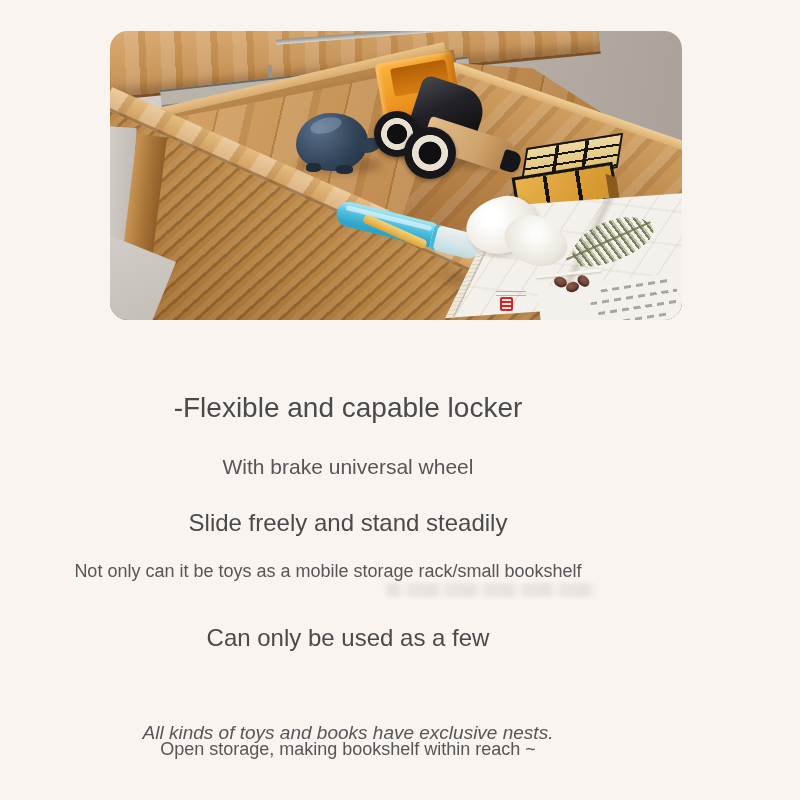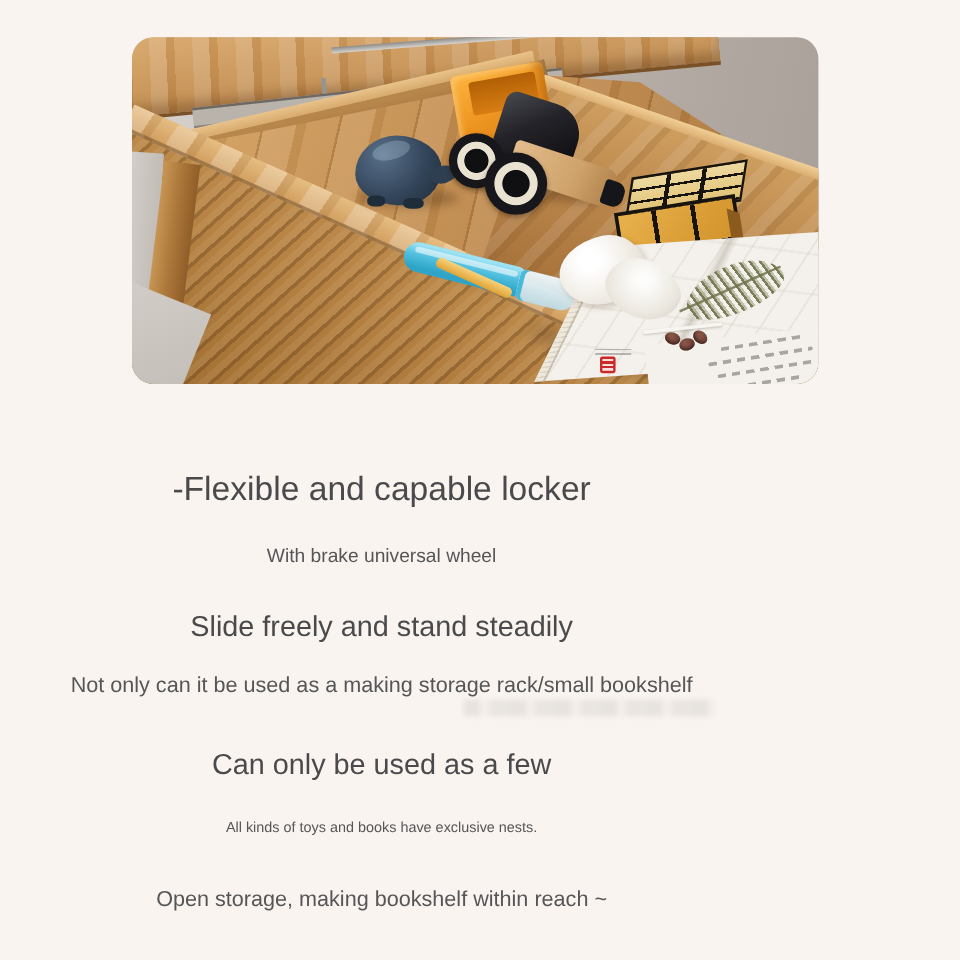--- a/index.html
+++ b/index.html
@@ -2,21 +2,21 @@
 <html style="--page-bg: #f9f4ef; --text-primary: #4a4a4c; --text-secondary: #565658; --wall-gray: #a89f98; --wood-light: #dcab6e; --wood-mid: #c28c4e; --wood-dark: #9c6a38; --whale-navy: #33455a; --truck-orange: #ef9722; --truck-black: #0f0f13; --wheel-cream: #e9e2d1; --cube-gold: #d89a33; --grid-black: #17140f; --pen-blue: #55c2e0; --pencil-yellow: #e0a334; --book-white: #f4f1ec; --feather-olive: #70744e; --bean-brown: #6b3f33; --logo-red: #cb2a27;"><head>
 <meta charset="utf-8">
 <style>
   html,body{margin:0;padding:0;}
   body{
     width:800px;height:800px;
     background:var(--page-bg,#f9f4ef);
     font-family:"Liberation Sans",sans-serif;
     overflow:hidden;
   }
-  .page{position:relative;width:636px;height:800px;}
+  .page{position:relative;width:636px;height:800px;padding-left:20px;}
 
   
   .photo{
     position:absolute;left:110px;top:31px;width:572px;height:289px;
     border-radius:18px;overflow:hidden;
     background:linear-gradient(100deg,#d6d2cd 0%,#c9c3bd 38%,#b3aba4 70%,var(--wall-gray,#a89f98) 100%);
   }
   .photo div{position:absolute;}
 
   .desk-board{
@@ -190,26 +190,26 @@
     border-radius:58% 42% 52% 48%/50% 55% 45% 50%;
     background:radial-gradient(circle at 38% 32%,#ffffff 15%,#f1ede6 55%,#dcd6cc 95%);
     box-shadow:2px 3px 5px rgba(90,60,30,.25);}
   .tissue-b{left:394px;top:186px;width:64px;height:48px;transform:rotate(24deg);
     border-radius:45% 55% 50% 50%/55% 45% 55% 45%;
     background:radial-gradient(circle at 45% 35%,#fdfdfb 10%,#ece8e0 60%,#d6d0c6 95%);}
 
   
   .copy h2,.copy h3,.copy p{position:absolute;margin:0;width:100%;text-align:center;font-weight:400;}
   .headline{top:392px;font-size:28px;color:var(--text-primary,#4a4a4c);}
-  .subline-1{top:455px;font-size:16px;color:var(--text-secondary,#565658);}
+  .subline-1{top:455px;font-size:21px;color:var(--text-secondary,#565658);}
   .feature-title-1{top:509px;font-size:24px;color:var(--text-primary,#4a4a4c);}
   .feature-desc-1{top:561px;left:50%;transform:translateX(-50%);width:416px;
     text-align:left;font-size:18px;line-height:21px;color:var(--text-secondary,#565658);}
   .feature-title-2{top:624px;font-size:24px;color:var(--text-primary,#4a4a4c);}
-  .feature-desc-2{top:682px;font-size:12px;color:var(--text-secondary,#565658);}
+  .feature-desc-2{top:722px;font-size:19px;color:var(--text-secondary,#565658);font-style:italic;}
   .feature-desc-3{top:739px;font-size:18px;color:var(--text-secondary,#565658);}
 
   .watermark{position:absolute;left:386px;top:583px;width:210px;height:14px;border-radius:3px;
     background:repeating-linear-gradient(90deg,rgba(150,148,145,.35) 0 14px,rgba(150,148,145,.12) 14px 22px,rgba(150,148,145,.3) 22px 38px);
     filter:blur(2px);opacity:.5;}
 </style>
 </head>
 <body>
 
 <div class="page">
@@ -294,20 +294,20 @@
     </div>
 
     <div class="tissue-a"></div>
     <div class="tissue-b"></div>
   </figure>
 
   <section class="copy">
     <h2 class="headline">-Flexible and capable locker</h2>
     <p class="subline-1">With brake universal wheel</p>
     <h3 class="feature-title-1">Slide freely and stand steadily</h3>
-    <p class="feature-desc-1">Not only can it be used as a making storage rack/small bookshelf</p>
+    <p class="feature-desc-1">Not only can it be toys as a mobile storage rack/small bookshelf</p>
     <h3 class="feature-title-2">Can only be used as a few</h3>
     <p class="feature-desc-2">All kinds of toys and books have exclusive nests.</p>
     <p class="feature-desc-3">Open storage, making bookshelf within reach ~</p>
   </section>
 
   <div class="watermark"></div>
 </div>
 
 </body></html>

